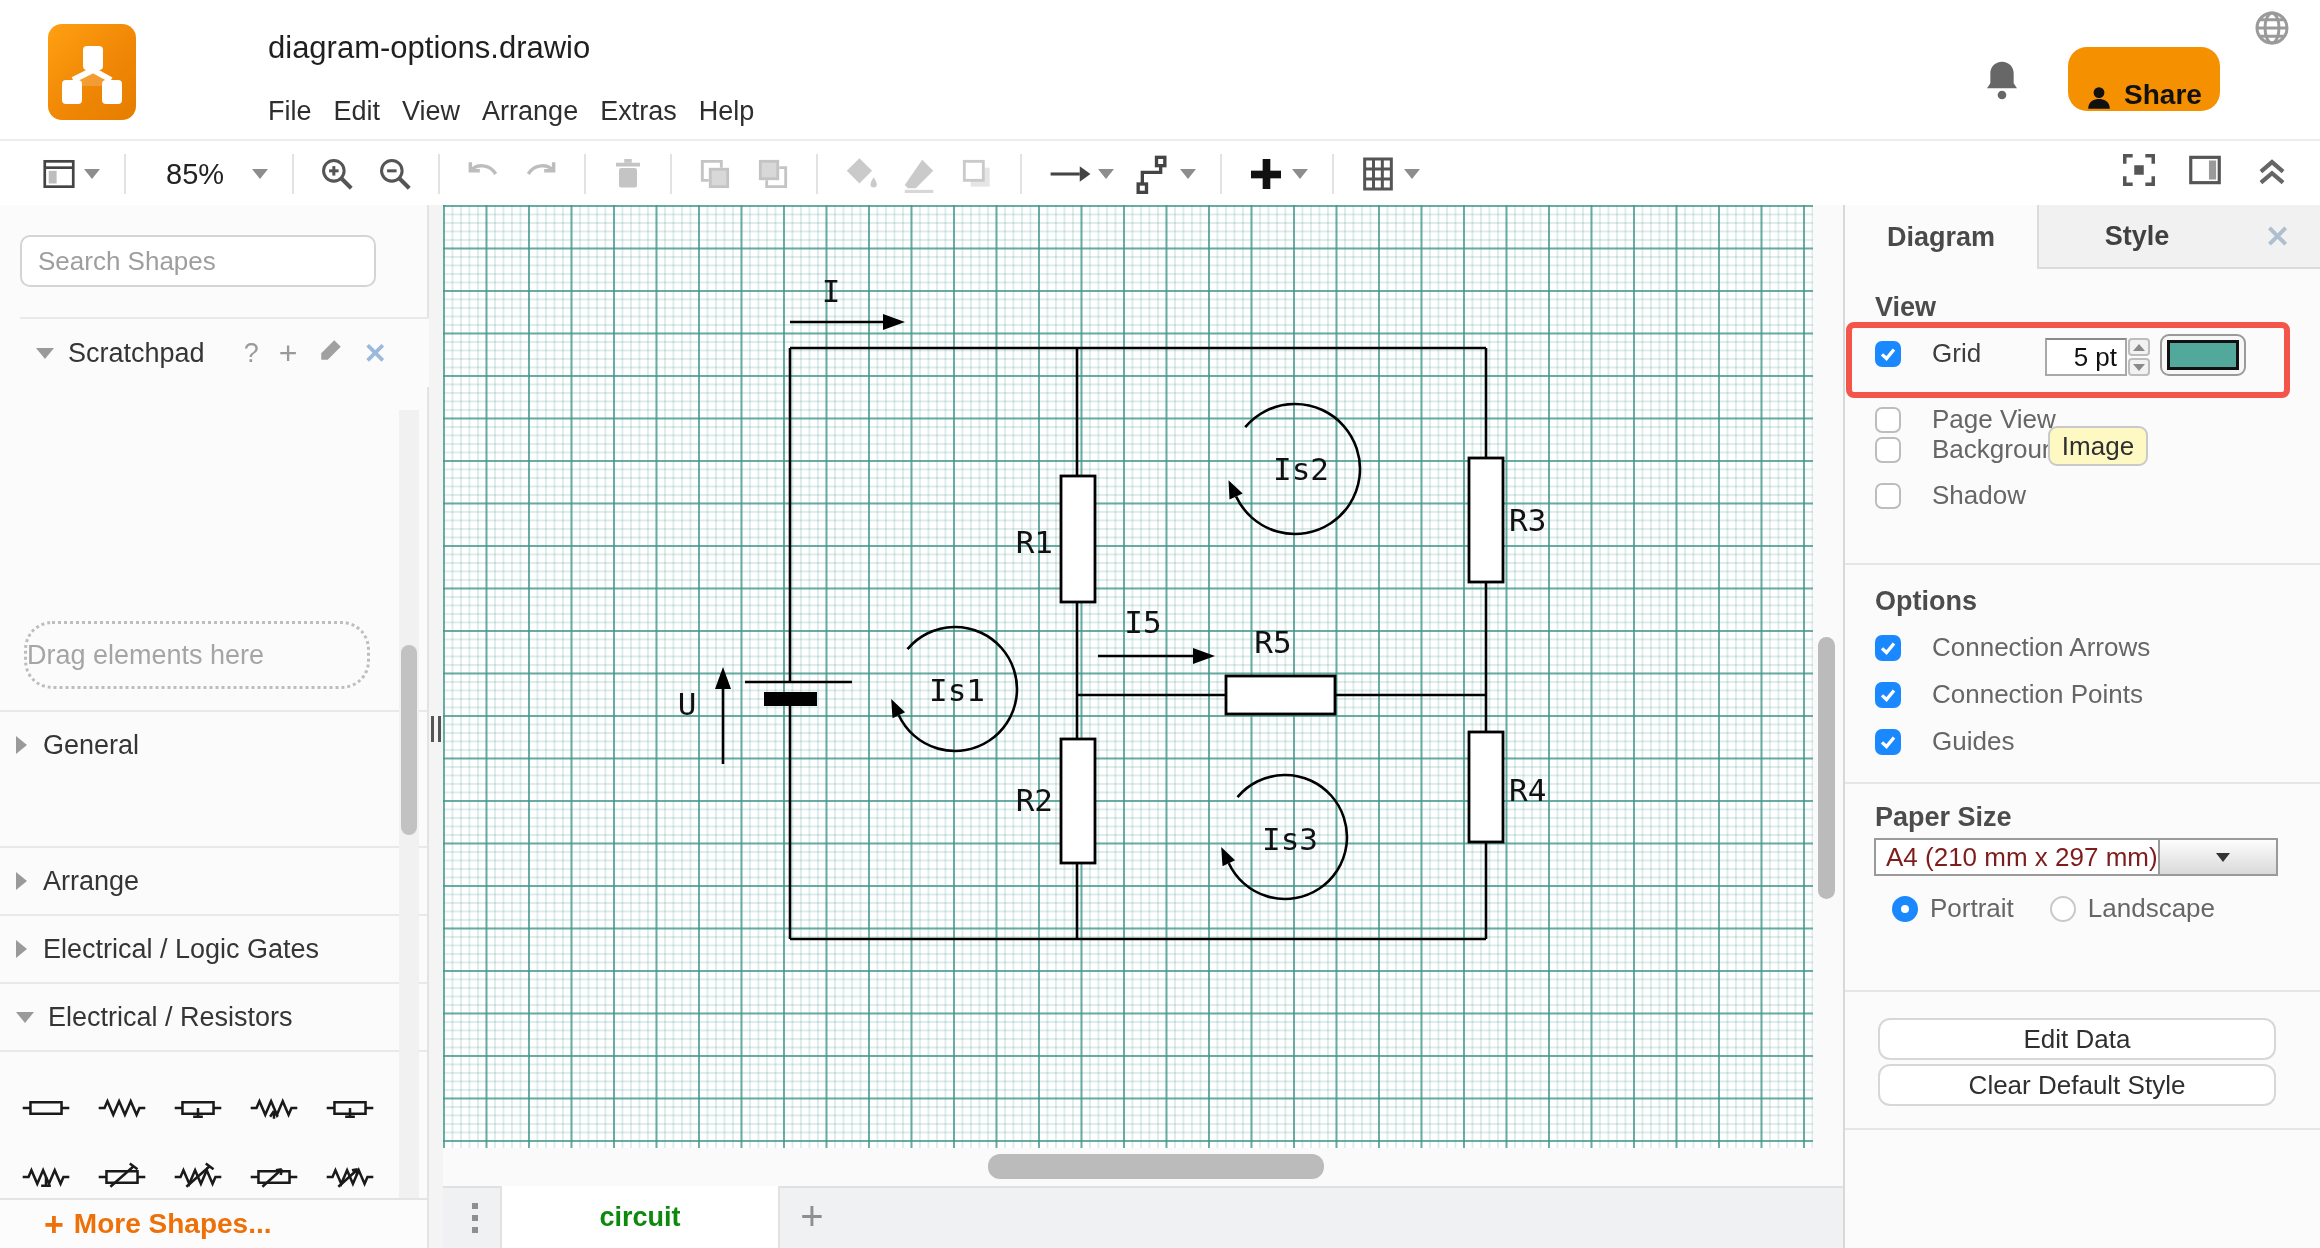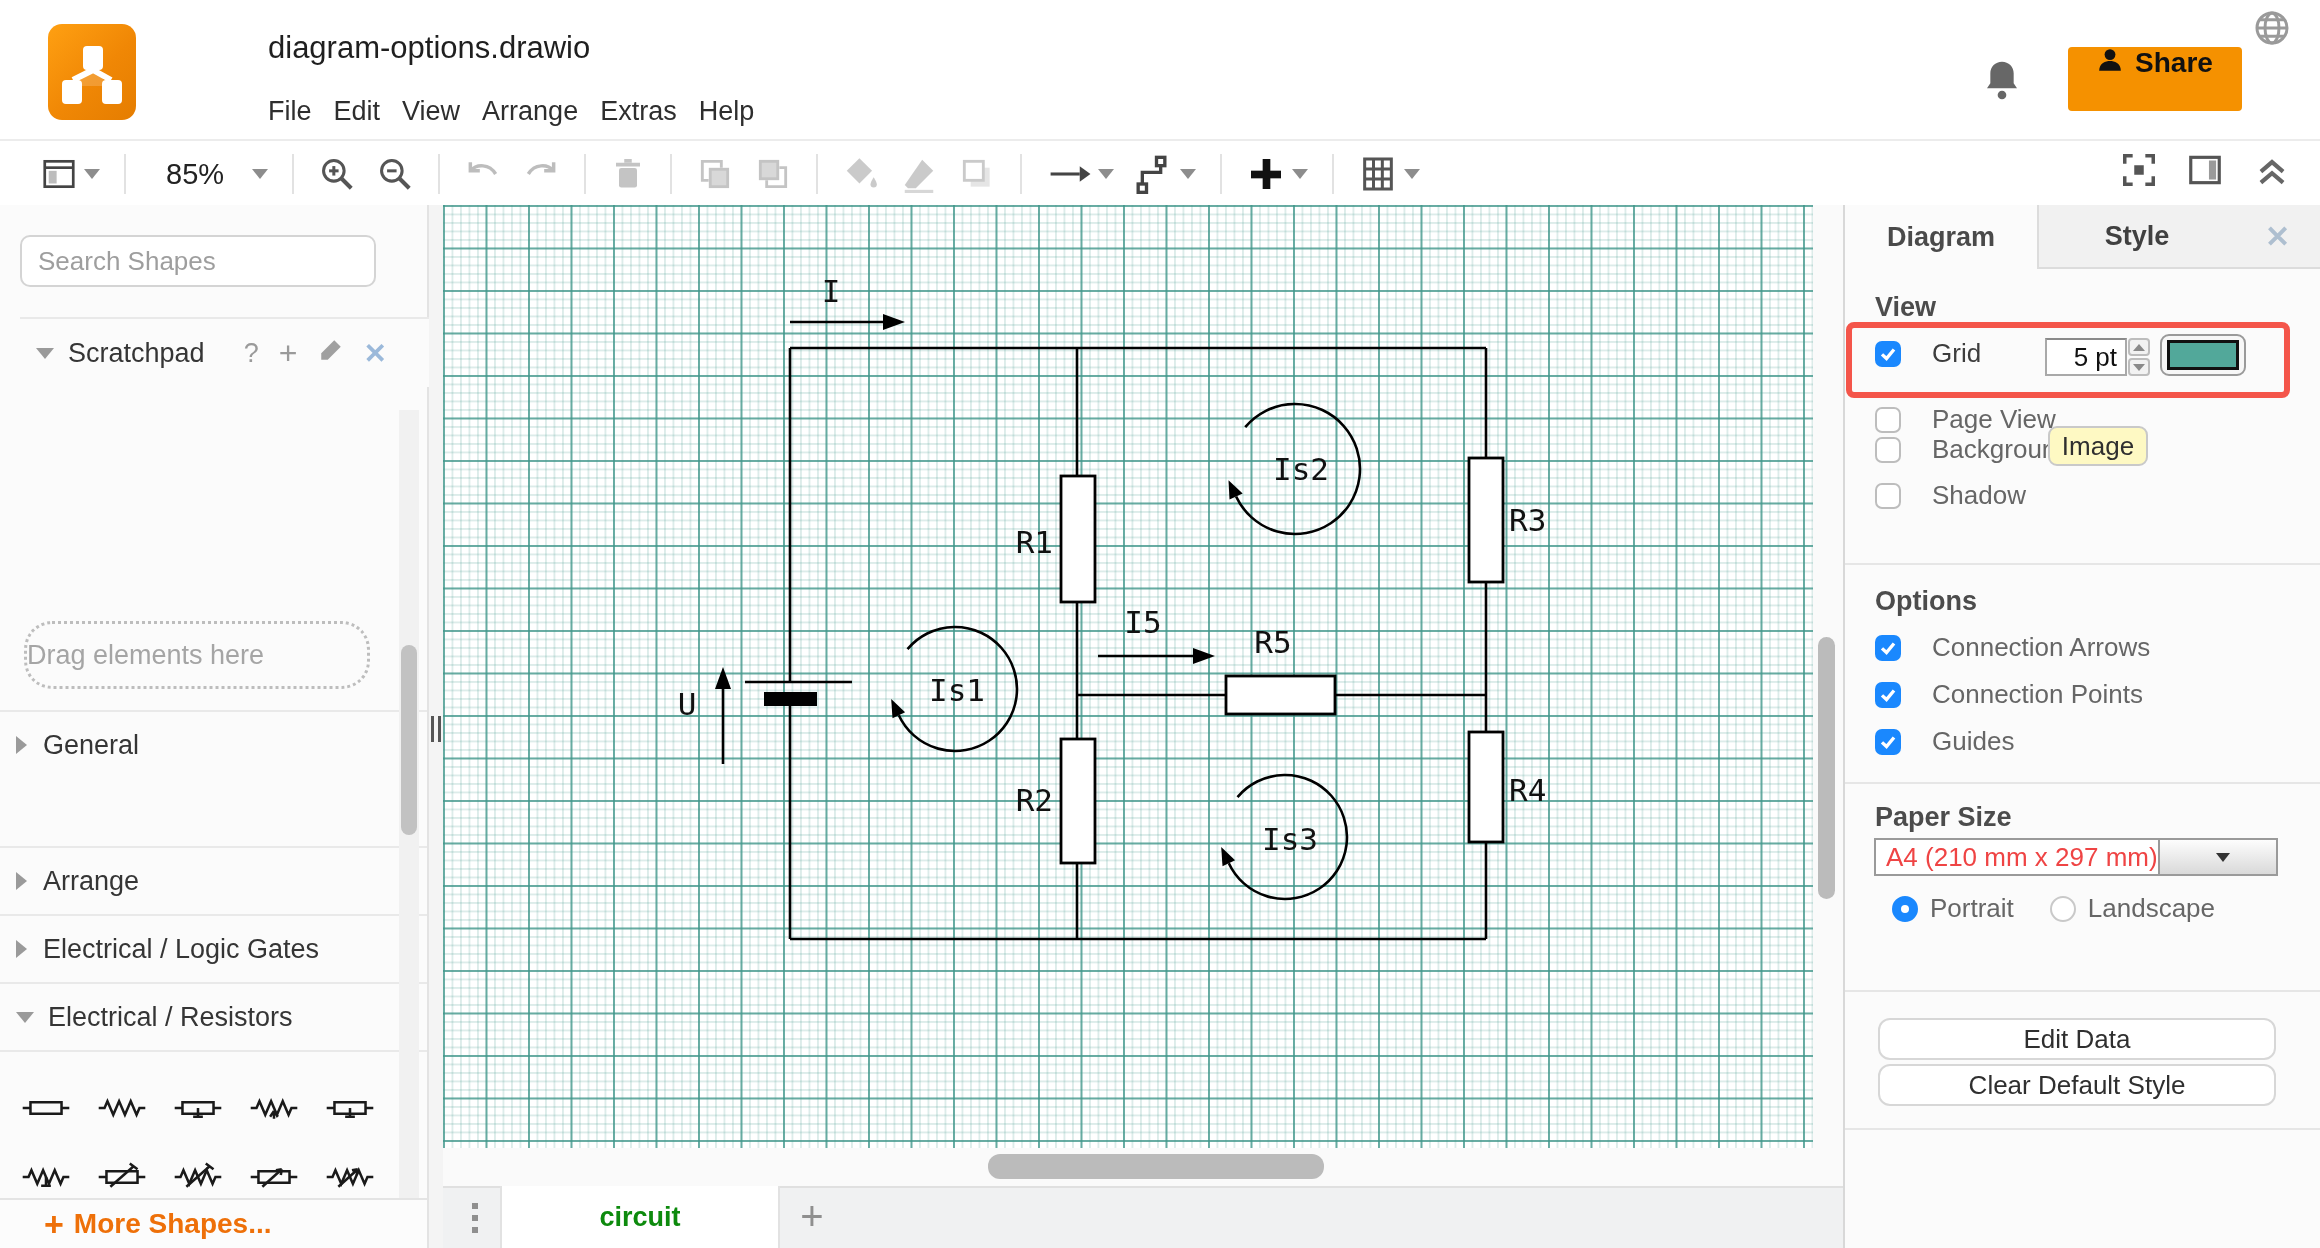--- a/index.html
+++ b/index.html
@@ -9,22 +9,22 @@
     -webkit-font-smoothing:antialiased;color:#333;
   }
   .abs{position:absolute;}
   
   .header{left:0;top:0;width:2320px;height:139px;background:#fff;}
   .logo{left:48px;top:24px;width:88px;height:96px;border-radius:14px;
     background:linear-gradient(135deg,#ffa012 0%,#f08705 55%,#e57d00 100%);}
   .title{left:268px;top:30px;font-size:31px;font-weight:500;color:#1f1f1f;}
   .menubar{left:268px;top:96px;display:flex;gap:22px;font-size:27px;color:#2e2e2e;}
   .menubar .mi{cursor:default;}
-  .share-btn{left:2068px;top:47px;width:174px;height:64px;background:#f59100;border-radius:4px;
-    display:flex;align-items:flex-start;justify-content:center;gap:12px;font-size:28px;font-weight:600;color:#111;}
+  .share-btn{left:2068px;top:47px;width:152px;height:64px;background:#f59100;border-radius:19px;
+    display:flex;align-items:flex-end;justify-content:center;gap:12px;font-size:28px;font-weight:600;color:#111;}
   
   .toolbar{left:0;top:139px;width:2320px;height:66px;background:#fff;
     border-top:2px solid #ececec;border-bottom:2px solid #dedede;display:flex;align-items:center;}
   .tb-sep{width:2px;height:40px;background:#e2e2e2;margin:0 14px;}
   .tb-item{display:flex;align-items:center;gap:6px;padding:0 10px;height:56px;}
   .tb-item svg{display:block;}
   .tb-dis{opacity:.38;}
   .caret{width:0;height:0;border-left:8px solid transparent;border-right:8px solid transparent;
     border-top:10px solid #8d8d8d;display:inline-block;}
   .zoomlabel{font-size:29px;color:#222;padding-left:16px;}
@@ -109,21 +109,21 @@
   .sp-dn i{border-top:7px solid #8a8a8a;}
   .swatch{left:2160px;top:334px;width:86px;height:42px;background:#f7f7f7;border:2px solid #9a9a9a;
     border-radius:9px;box-sizing:border-box;display:flex;align-items:center;justify-content:center;}
   .swatch i{width:66px;height:24px;border:3px solid #111;display:block;}
   .btn{background:#fff;border:2px solid #d7d7d7;border-radius:9px;display:flex;align-items:center;
     justify-content:center;font-size:26px;color:#2f2f2f;box-sizing:border-box;}
   .img-btn{left:2048px;top:426px;width:100px;height:40px;background:#fef9c3;border-color:#c9c9c9;}
   .divider{left:1845px;width:475px;height:2px;background:#e6e6e6;}
   .select{left:1874px;top:838px;width:404px;height:38px;background:#fff;border:2px solid #9a9a9a;
     box-sizing:border-box;display:flex;align-items:center;}
-  .select span{flex:1;padding-left:10px;font-size:26px;color:#ef4444;white-space:nowrap;}
+  .select span{flex:1;padding-left:10px;font-size:26px;color:#7f1d1d;white-space:nowrap;}
   .select .dd{width:34px;height:34px;background:linear-gradient(#fdfdfd,#d9d9d9);border-left:2px solid #9a9a9a;
     display:flex;align-items:center;justify-content:center;}
   .select .dd i{width:0;height:0;border-left:7px solid transparent;border-right:7px solid transparent;
     border-top:9px solid #333;display:block;}
   .radio{width:26px;height:26px;border-radius:50%;box-sizing:border-box;flex:none;}
   .radio-on{background:#1a88fe;border:2px solid #1a88fe;position:relative;}
   .radio-on::after{content:"";position:absolute;left:7px;top:7px;width:8px;height:8px;border-radius:50%;background:#fff;}
   .radio-off{background:#fff;border:2px solid #c9c9c9;}
   .bell{color:#676767;}
 </style>

